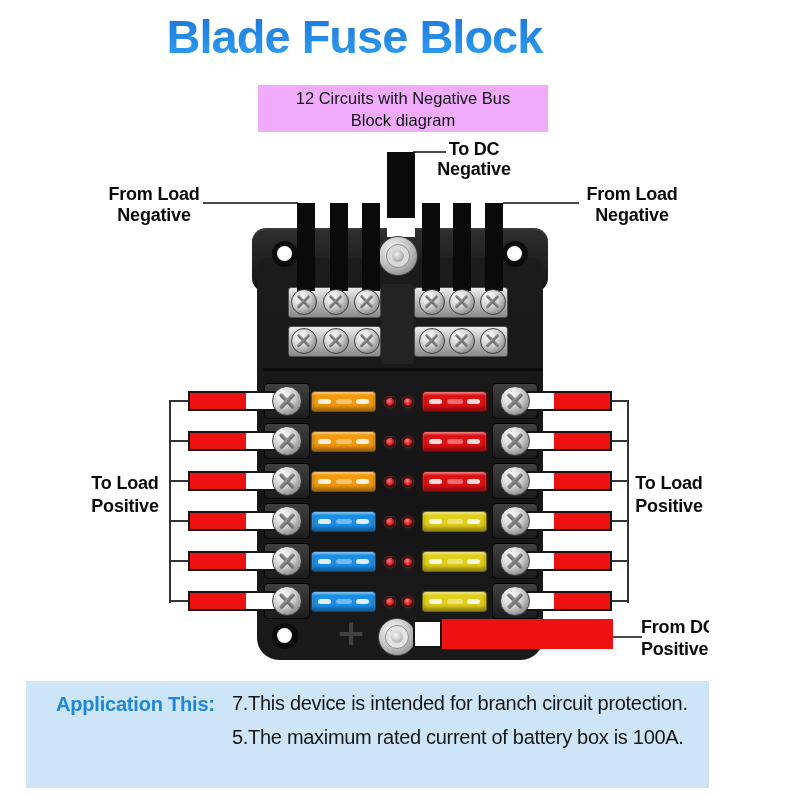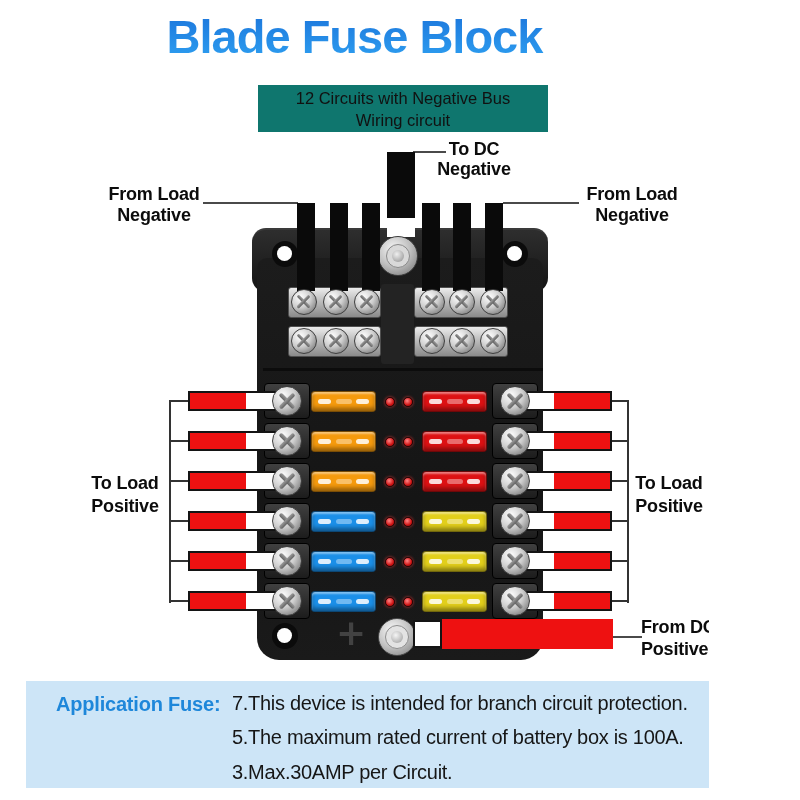--- a/index.html
+++ b/index.html
@@ -62,23 +62,23 @@
                 color:#1e87da;letter-spacing:-0.2px;}
   .note-items{position:absolute;left:206px;top:5px;width:540px;font:20px/34.3px "Liberation Sans",sans-serif;
               color:#161616;letter-spacing:-0.3px;}
 </style>
 </head>
 <body>
 
 <div id="stage">
 
   <div class="title" style="background-image: linear-gradient(rgb(27, 115, 218), rgb(47, 162, 242));">Blade Fuse Block</div>
-  <div class="subtitle" style="background: #0f766e;">
+  <div class="subtitle" style="background: #f0abfc;">
     <div>12 Circuits with Negative Bus</div>
-    <div>Wiring circuit</div>
+    <div>Block diagram</div>
   </div>
 
   <div class="dlabel" style="left:428px;top:139px;width:92px;line-height:20px;">
     <div>To DC</div>
     <div>Negative</div>
   </div>
   <div class="dlabel" style="left:98px;top:184px;width:112px;">
     <div>From Load</div>
     <div>Negative</div>
   </div>
@@ -131,25 +131,24 @@
   <div class="stud" style="left:386px;top:244px;width:24px;height:24px;background:#d9d9d9;border:1px solid #8a8a8a;box-sizing:border-box;"></div>
   <div class="stud" style="left:392px;top:250px;width:12px;height:12px;background:radial-gradient(circle at 40% 35%,#efefef,#8d8d8d);"></div>
 
   <div class="bracket" style="left:169px;"></div>
   <div class="bracket" style="left:627px;"></div>
 
   <div class="bwire-white"></div>
   <div class="bwire-red" style="background: rgb(238, 17, 17);"></div>
 
   <div class="note-panel" style="background: rgb(205, 229, 247);">
-    <div class="note-heading" style="color: rgb(30, 135, 218);">Application Fuse:</div>
+    <div class="note-heading" style="color: rgb(30, 135, 218);">Application This:</div>
     <div class="note-items">
         <div>7.This device is intended for branch circuit protection.</div>
         <div>5.The maximum rated current of battery box is 100A.</div>
-        <div>3.Max.30AMP per Circuit.</div>
       </div>
   </div>
 
 <div class="topwire" style="left: 297px;"></div>
     <div class="topwire" style="left: 330px;"></div>
     <div class="topwire" style="left: 362px;"></div>
     <div class="topwire" style="left: 422px;"></div>
     <div class="topwire" style="left: 453px;"></div>
     <div class="topwire" style="left: 485px;"></div>
     <div class="screw" style="left: 291px; top: 289px; width: 26px; height: 26px;"></div>

